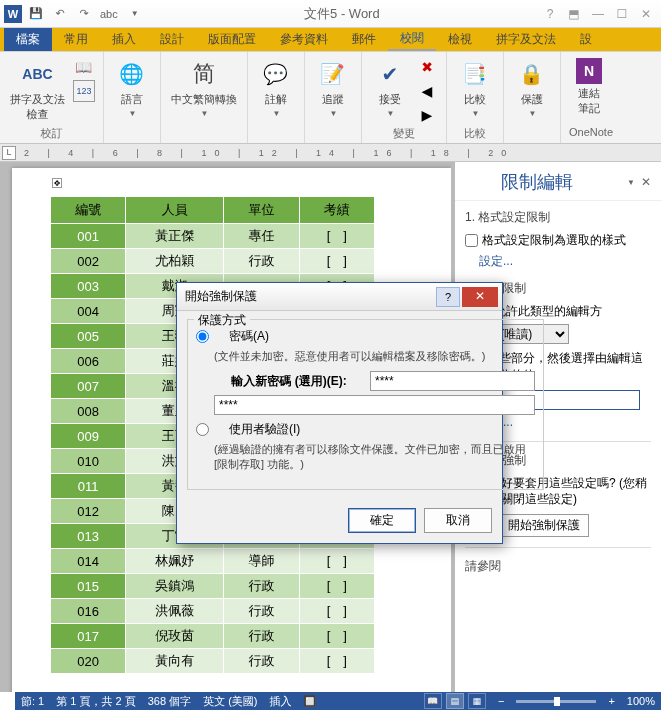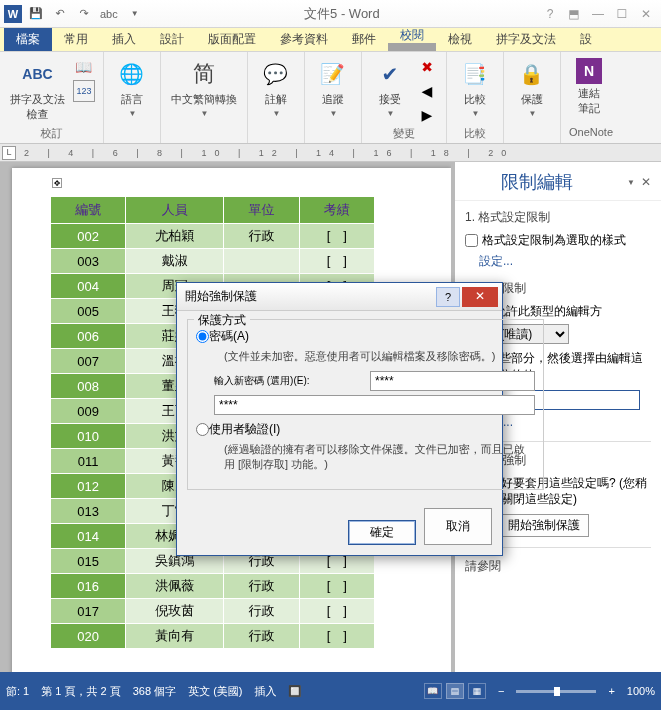--- a/index.html
+++ b/index.html
@@ -8,24 +8,24 @@
 
 .titlebar { height: 28px; background: linear-gradient(#fff, #f8f8f8); border-bottom: 1px solid #d4d4d4; display: flex; align-items: center; padding: 0 4px; }
 .qat { display: flex; gap: 4px; align-items: center; }
 .qat-item { width: 20px; height: 20px; display: flex; align-items: center; justify-content: center; color: #666; font-size: 11px; }
 .w-icon { width: 18px; height: 18px; background: #2b579a; color: #fff; font-weight: bold; font-size: 11px; display: flex; align-items: center; justify-content: center; }
 .title { flex: 1; text-align: center; color: #666; font-size: 13px; }
 .win-controls { display: flex; gap: 2px; }
 .win-btn { width: 22px; height: 22px; display: flex; align-items: center; justify-content: center; color: #999; font-size: 12px; }
 
 
-.tabs { height: 24px; background: #fef9c3; border-bottom: 1px solid #d4d4d4; display: flex; align-items: stretch; padding-left: 4px; }
+.tabs { height: 24px; background: #eab308; border-bottom: 1px solid #d4d4d4; display: flex; align-items: stretch; padding-left: 4px; }
 .tab { padding: 0 12px; display: flex; align-items: center; color: #444; font-size: 12px; cursor: pointer; }
 .tab.file { background: #2b579a; color: #fff; }
-.tab.active { border-bottom: 8px solid #a3a3a3; color: #2b579a; }
+.tab.active { border-bottom: 2px solid #a3a3a3; color: #2b579a; }
 
 
 .ribbon { height: 92px; background: #f3f3f3; border-bottom: 1px solid #c6c6c6; display: flex; }
 .ribbon-group { border-right: 1px solid #d9d9d9; padding: 4px 8px 2px 8px; display: flex; flex-direction: column; }
 .ribbon-group-body { flex: 1; display: flex; align-items: flex-start; gap: 6px; }
 .ribbon-group-label { text-align: center; font-size: 11px; color: #666; height: 15px; }
 .ribbon-btn { display: flex; flex-direction: column; align-items: center; gap: 2px; font-size: 11px; color: #444; padding: 2px; min-width: 40px; }
 .ribbon-icon { width: 32px; height: 32px; display: flex; align-items: center; justify-content: center; font-size: 20px; }
 .ribbon-small { display: flex; flex-direction: column; gap: 2px; }
 .r-small-btn { width: 22px; height: 22px; display: flex; align-items: center; justify-content: center; font-size: 14px; }
@@ -37,21 +37,21 @@
 .ruler-marks { margin-left: 12px; letter-spacing: 8px; white-space: nowrap; }
 
 
 .main { display: flex; height: 530px; }
 .doc-area { flex: 1; background: #bababa; overflow: hidden; position: relative; }
 .page { background: #fff; margin: 6px 0 0 12px; padding: 28px 10px 10px 38px; box-shadow: 0 0 4px rgba(0,0,0,0.3); min-height: 800px; position: relative; }
 .corner { position: absolute; left: 40px; top: 10px; width: 10px; height: 10px; border: 1px solid #999; font-size: 8px; display: flex; align-items: center; justify-content: center; }
 
 
 .data-table { border-collapse: collapse; width: 325px; }
-.data-table th { background: #70ad47; color: #4c1d95; padding: 4px 8px; font-size: 13px; font-weight: normal; border: 1px solid #fff; }
+.data-table th { background: #70ad47; color: #000000; padding: 4px 8px; font-size: 13px; font-weight: normal; border: 1px solid #fff; }
 .data-table td { padding: 3px 8px; font-size: 13px; text-align: center; border: 1px solid #fff; }
 .data-table tr:nth-child(even) td { background: #e2efda; }
 .data-table tr:nth-child(odd) td { background: #c5e0b4; }
 .data-table td.rn { background: #70ad47 !important; color: #fff; }
 .data-table tr:nth-child(even) td.rn { background: #a9d08e !important; color: #000; }
 
 
 .side-panel { width: 210px; background: #fff; border-left: 4px solid #bababa; display: flex; flex-direction: column; font-size: 12px; }
 .sp-head { padding: 8px 10px 6px 10px; display: flex; justify-content: space-between; align-items: center; border-bottom: 1px solid #eee; }
 .sp-title { color: #2b579a; font-size: 18px; margin-left: 36px; }
@@ -70,31 +70,31 @@
 
 
 .dialog { position: absolute; left: 176px; top: 282px; width: 327px; background: #f0f0f0; border: 1px solid #2b579a; box-shadow: 3px 3px 12px rgba(0,0,0,0.4); z-index: 100; }
 .dlg-title { height: 28px; background: linear-gradient(#fff, #e8e8e8); border-bottom: 1px solid #ccc; display: flex; align-items: center; padding: 0 4px 0 8px; font-size: 12px; }
 .dlg-title-text { flex: 1; }
 .dlg-help { width: 24px; height: 20px; background: #d9e1f2; border: 1px solid #96b4e4; text-align: center; font-size: 11px; line-height: 18px; margin-right: 2px; }
 .dlg-close { width: 36px; height: 20px; background: #c84031; color: #fff; text-align: center; font-size: 12px; line-height: 18px; }
 .dlg-body { padding: 8px 10px; }
 .dlg-group { border: 1px solid #ccc; padding: 8px 8px 10px 8px; margin-bottom: 10px; position: relative; }
 .dlg-group-title { position: absolute; top: -8px; left: 6px; background: #f0f0f0; padding: 0 4px; font-size: 12px; }
-.dlg-radio { display: flex; align-items: center; gap: 0; margin-bottom: 4px; }
-.dlg-desc { font-size: 11px; color: #444; margin: 0 0 8px 28px; line-height: 1.3; }
+.dlg-radio { display: flex; align-items: center; gap: 20px; margin-bottom: 4px; }
+.dlg-desc { font-size: 11px; color: #444; margin: 0 0 8px 18px; line-height: 1.3; }
 .dlg-field { display: flex; align-items: center; gap: 6px; margin: 4px 0 4px 18px; }
-.dlg-field label { text-align: left; width: 150px; font-size: 10px; }
+.dlg-field label { text-align: center; width: 150px; font-size: 12px; font-weight: bold; }
 .dlg-field input { flex: 1; border: 1px solid #999; padding: 2px 4px; font-size: 12px; }
 .dlg-buttons { display: flex; justify-content: flex-end; gap: 8px; padding: 0 10px 10px 0; }
 .dlg-btn { min-width: 68px; padding: 3px 10px; border: 1px solid #999; background: #fdfdfd; font-size: 12px; }
-.dlg-btn.primary { border: 1px solid #2b579a; box-shadow: 0 0 0 1px #9bb7e0 inset; margin-top: 12px; }
-
-
-.statusbar { position: absolute; bottom: 0; left: 0; right: 0; height: 38px; background: #2b579a; color: #fff; display: flex; align-items: center; font-size: 11px; padding: 0 6px; gap: 12px; }
+.dlg-btn.primary { border: 1px solid #2b579a; box-shadow: 0 0 0 1px #9bb7e0 inset; }
+
+
+.statusbar { position: absolute; bottom: 0; left: 15px; right: 0; height: 18px; background: #2b579a; color: #fff; display: flex; align-items: center; font-size: 11px; padding: 0 6px; gap: 12px; }
 .statusbar .spacer { flex: 1; }
 .sb-icons { display: flex; gap: 4px; align-items: center; }
 .sb-icon { width: 18px; height: 16px; border: 1px solid rgba(255,255,255,0.3); display: flex; align-items: center; justify-content: center; font-size: 9px; }
 .zoom-slider { width: 80px; height: 3px; background: rgba(255,255,255,0.5); position: relative; }
 .zoom-thumb { position: absolute; left: 38px; top: -3px; width: 6px; height: 9px; background: #fff; }
 </style>
 </head>
 <body>
 
 <div class="titlebar">
@@ -245,20 +245,26 @@
         <thead>
             <tr id="thead-row">
               <th>編號</th>
               <th>人員</th>
               <th>單位</th>
               <th>考績</th>
             </tr>
           </thead>
         <tbody id="tbody">
             <tr>
+              <td class="rn">001</td>
+              <td>黃正傑</td>
+              <td>專任</td>
+              <td>[　]</td>
+            </tr>
+            <tr>
               <td class="rn">002</td>
               <td>尤柏穎</td>
               <td>行政</td>
               <td>[　]</td>
             </tr>
             <tr>
               <td class="rn">003</td>
               <td>戴淑</td>
               <td></td>
               <td>[　]</td>

